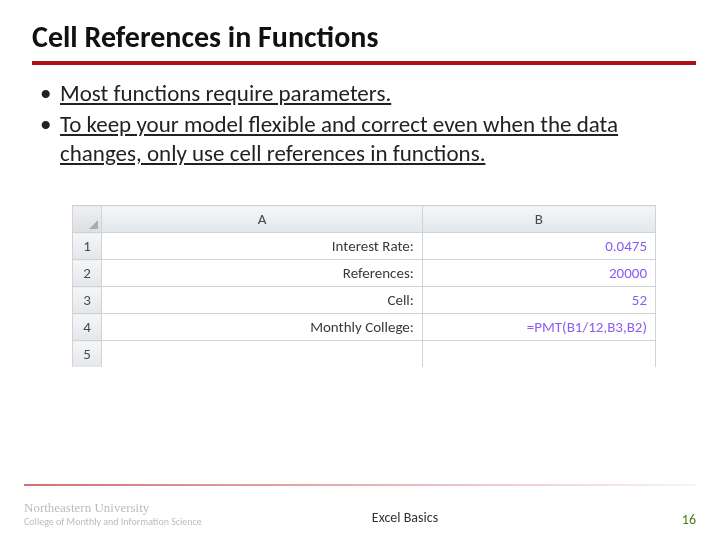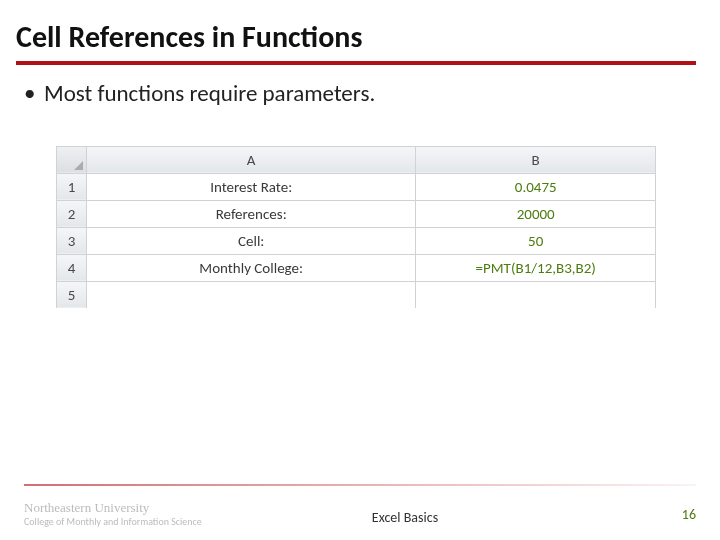--- a/index.html
+++ b/index.html
@@ -5,21 +5,21 @@
   * { box-sizing: border-box; margin: 0; padding: 0; }
   body {
     width: 720px;
     height: 540px;
     background: #fff;
     font-family: Calibri, Arial, sans-serif;
     position: relative;
     overflow: hidden;
   }
   .slide {
-    padding: 18px 24px 0 16px;
+    padding: 18px 24px 0 32px;
     height: 100%;
     position: relative;
   }
   .title {
     font-size: 30px;
     font-weight: bold;
     color: #111;
     padding-bottom: 6px;
     border-bottom: 4px solid #b01116;
   }
@@ -27,20 +27,21 @@
     margin-top: 14px;
     font-size: 23px;
     color: #222;
     line-height: 1.25;
   }
   .bullets li {
     list-style: none;
     position: relative;
     padding-left: 28px;
     margin-bottom: 2px;
+    text-decoration: underline;
   }
   .bullets li::before {
     content: "•";
     position: absolute;
     left: 8px;
     top: 0;
     color: #222;
     font-size: 23px;
   }
   .excel-wrap {
@@ -49,21 +50,21 @@
   .excel {
     border-collapse: collapse;
     width: 100%;
     font-family: Calibri, Arial, sans-serif;
     font-size: 15px;
     color: #3a3a3a;
   }
   .excel th, .excel td {
     border: 1px solid #d0d3d6;
     padding: 4px 8px;
-    text-align: center;
+    text-align: right;
     background: #fff;
     height: 26px;
   }
   .excel thead th {
     background: linear-gradient(#f4f6f8, #e4e7ea);
     color: #4a4a4a;
     text-align: center;
     font-weight: normal;
     height: 22px;
   }
@@ -80,39 +81,39 @@
     border-left: 9px solid transparent;
     border-bottom: 9px solid #a9adb1;
   }
   .excel tbody th.rowhdr {
     background: linear-gradient(#f4f6f8, #e4e7ea);
     color: #4a4a4a;
     text-align: center;
     font-weight: normal;
     width: 28px;
   }
-  .excel td.colB { color: #4d7c0f; }
+  .excel td.colB { color: #8b5cf6; }
   .excel td.last-partial { border-bottom: none; height: 10px; }
   .excel th.last-partial { border-bottom: none; height: 10px; }
   .col-a { width: 55%; }
   .col-b { width: 40%; }
   .footer-line {
     position: absolute;
     left: 24px; right: 24px;
     bottom: 54px;
     height: 2px;
     background: linear-gradient(to right, rgba(176,17,22,0.6), rgba(176,17,22,0.05));
   }
   .footer {
     position: absolute;
     left: 24px; right: 24px;
     bottom: 12px;
     display: flex;
     justify-content: space-between;
-    align-items: center;
+    align-items: flex-end;
     font-size: 13px;
     color: #666;
   }
   .footer .uni {
     color: #bcbcbc;
     font-size: 10px;
     line-height: 1.2;
   }
   .footer .uni .big {
     font-family: Georgia, 'Times New Roman', serif;
@@ -135,20 +136,21 @@
   }
 </style>
 </head>
 <body>
 
 <div class="slide">
   <h1 class="title">Cell References in Functions</h1>
 
   <ul class="bullets">
     <li>Most functions require parameters.</li>
+    <li>To keep your model flexible and correct even when the data changes, only use cell references in functions.</li>
   </ul>
 
   <div class="excel-wrap">
     <table class="excel">
       <thead>
         <tr>
           <th class="corner"></th>
           <th class="col-a">A</th>
           <th class="col-b">B</th>
         </tr>
@@ -160,21 +162,21 @@
           <td class="colB">0.0475</td>
         </tr>
         <tr>
           <th class="rowhdr">2</th>
           <td>References:</td>
           <td class="colB">20000</td>
         </tr>
         <tr>
           <th class="rowhdr">3</th>
           <td>Cell:</td>
-          <td class="colB">50</td>
+          <td class="colB">52</td>
         </tr>
         <tr>
           <th class="rowhdr">4</th>
           <td>Monthly College:</td>
           <td class="colB">=PMT(B1/12,B3,B2)</td>
         </tr>
         <tr>
           <th class="rowhdr last-partial">5</th>
           <td class="last-partial"></td>
           <td class="last-partial colB"></td>

